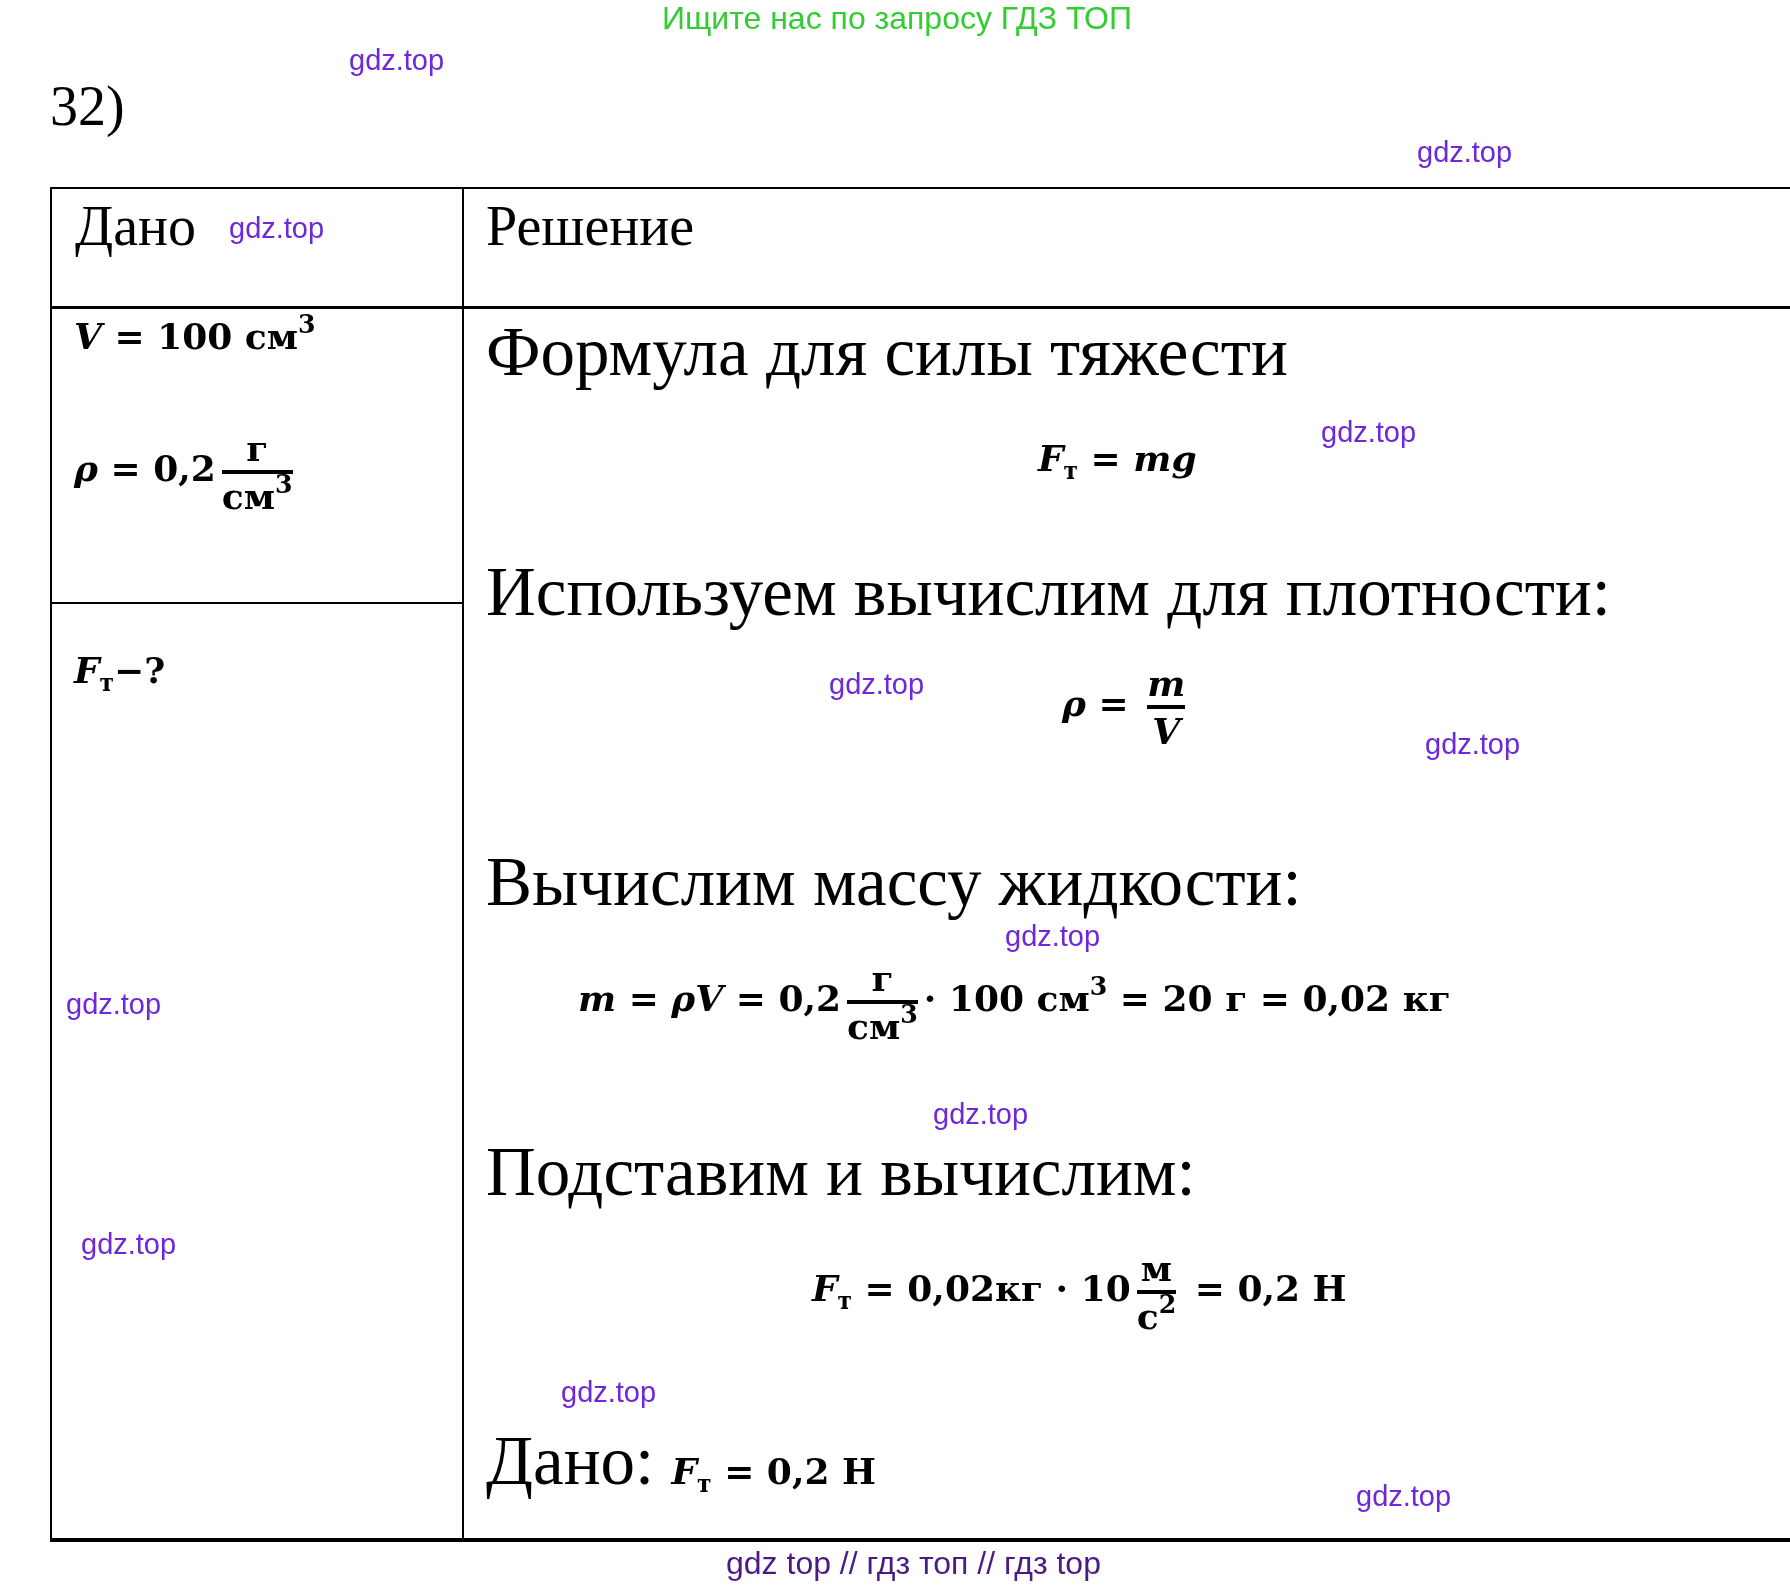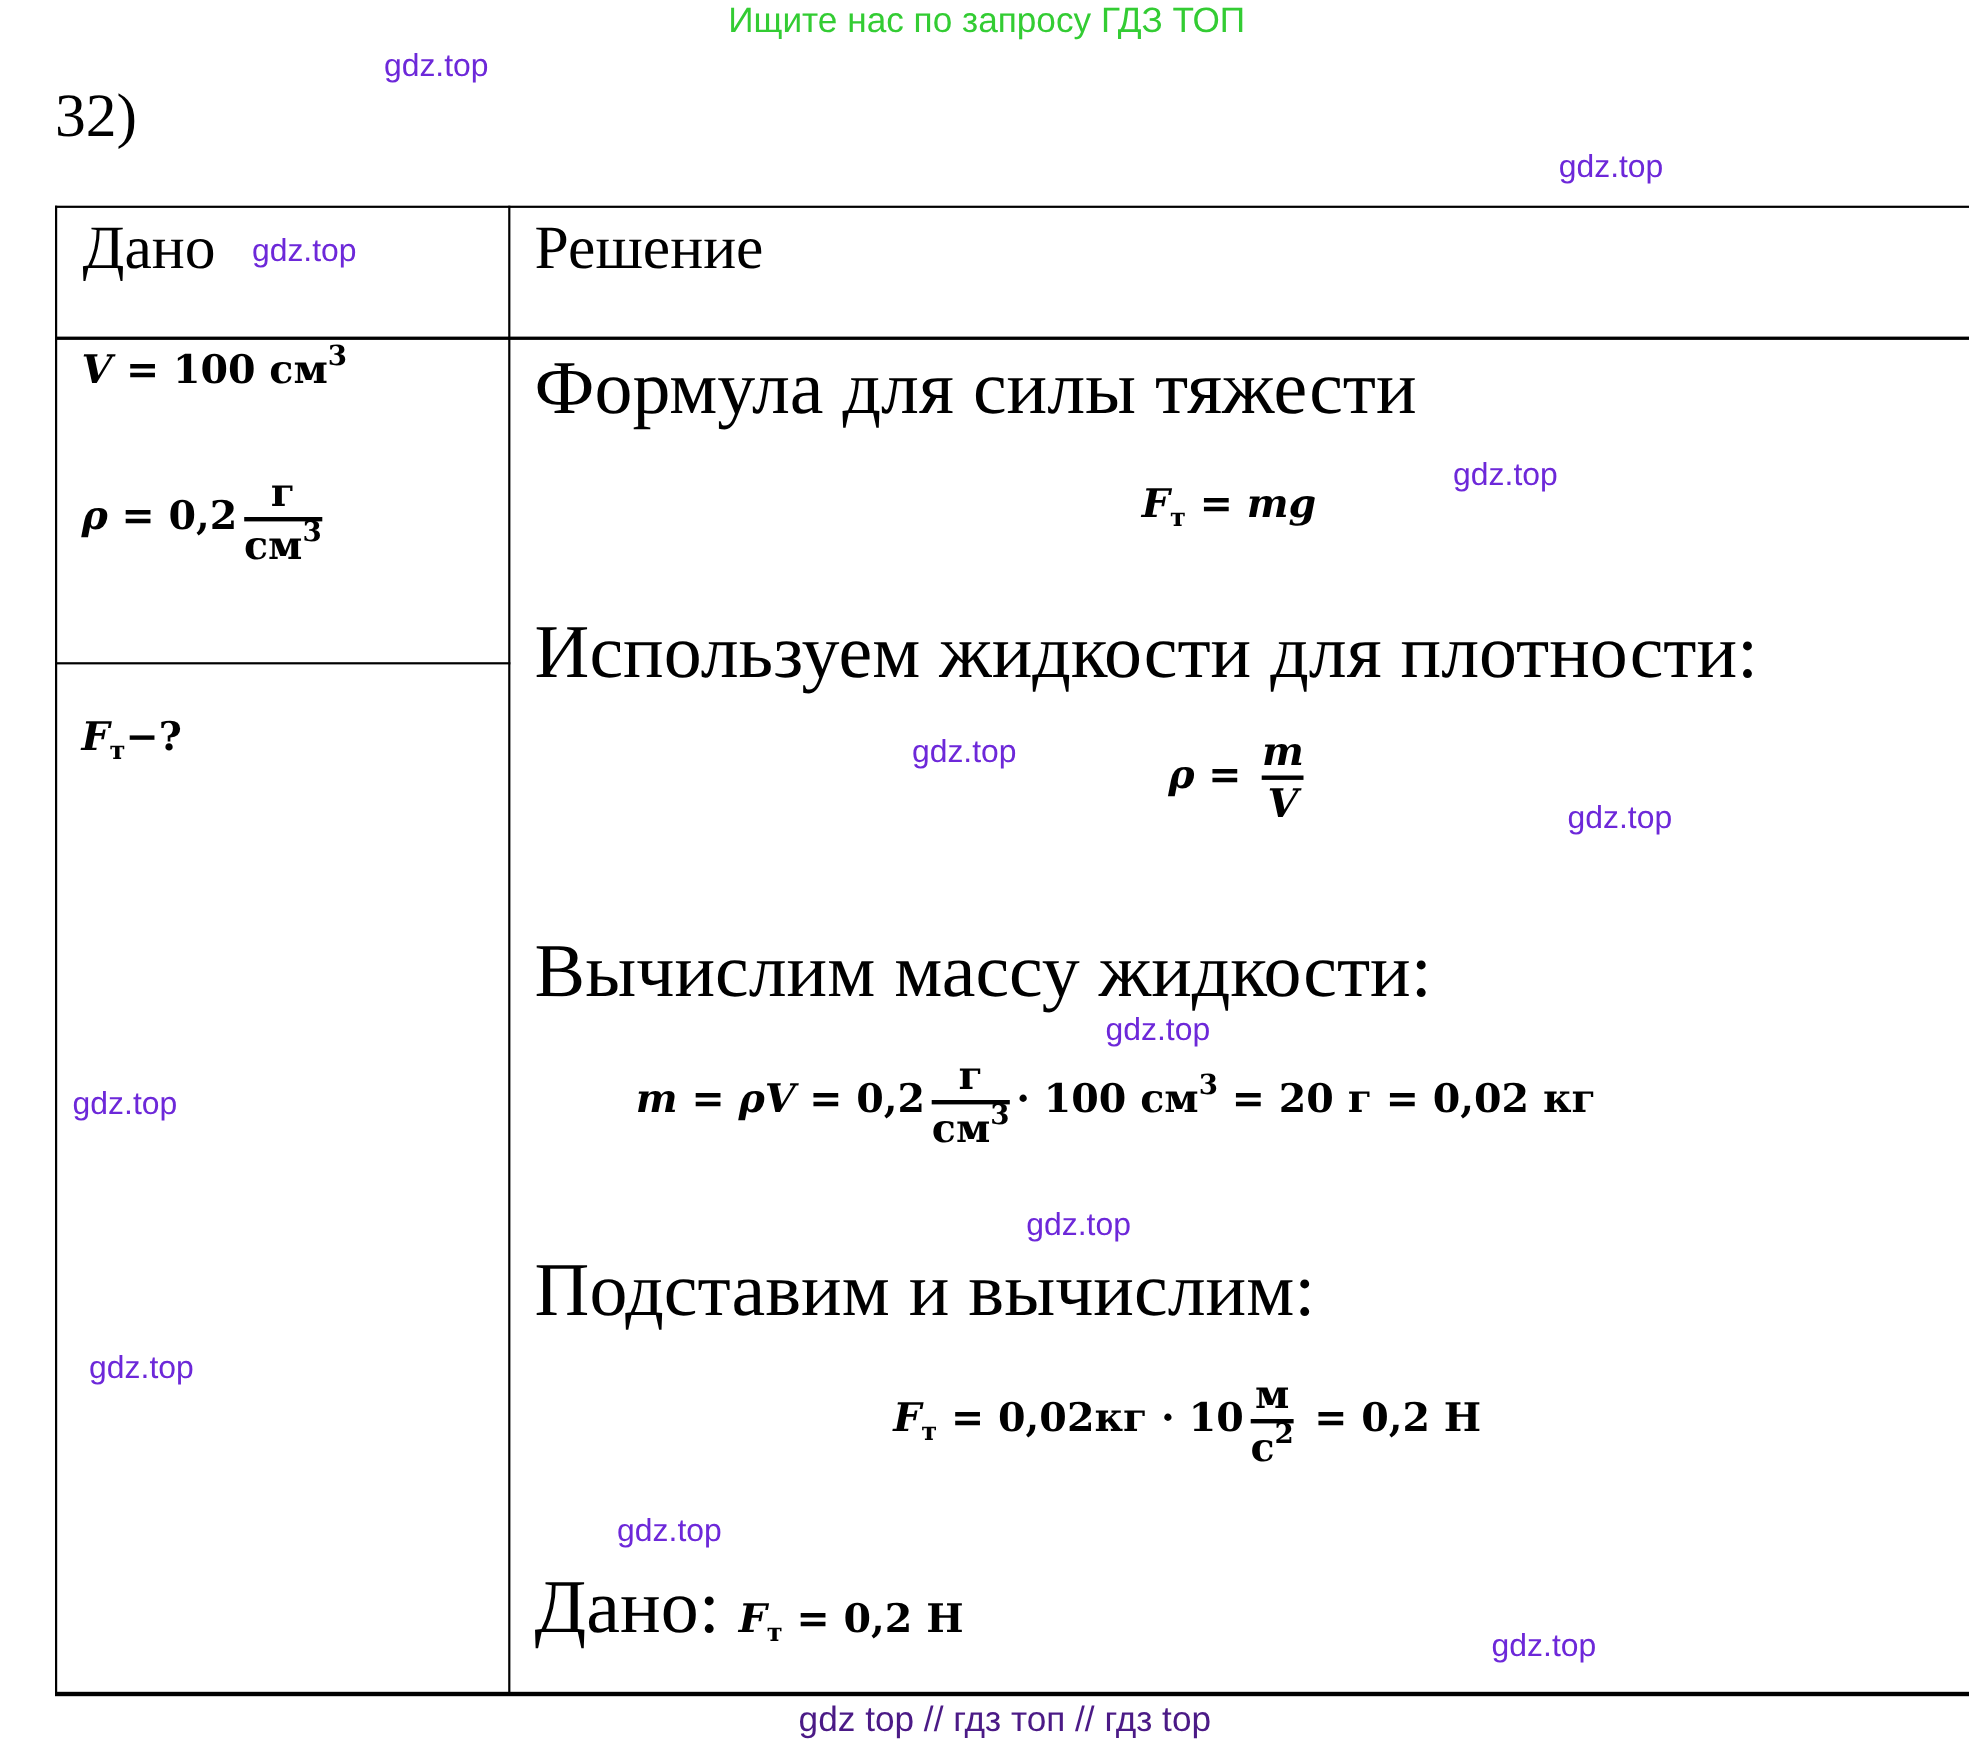--- a/index.html
+++ b/index.html
@@ -66,21 +66,21 @@
 
 <div class="abs math" style="left:74px; top:615px;margin-top:37px;">
   <i>F</i><sub>т</sub><span>−?</span>
 </div>
 
 <div class="abs txt" style="left:486px; top:318px;">Формула для силы тяжести</div>
 <div class="abs math" style="left:1038px; top:440px;">
   <i>F</i><sub>т</sub><span> = </span><i>mg</i>
 </div>
 
-<div class="abs txt" style="left:486px; top:558px;">Используем жидкости для плотности:</div>
+<div class="abs txt" style="left:486px; top:558px;">Используем вычислим для плотности:</div>
 <div class="abs math" style="left:1062px; top:665px;">
   <i>ρ</i><span> = </span><span class="frac">
       <i class="n">m</i>
       <span class="bar"></span>
       <i class="d">V</i>
     </span>
 </div>
 
 <div class="abs txt" style="left:486px; top:848px;">Вычислим массу жидкости:</div>
 <div class="abs math" style="left:578px; top:960px;">

